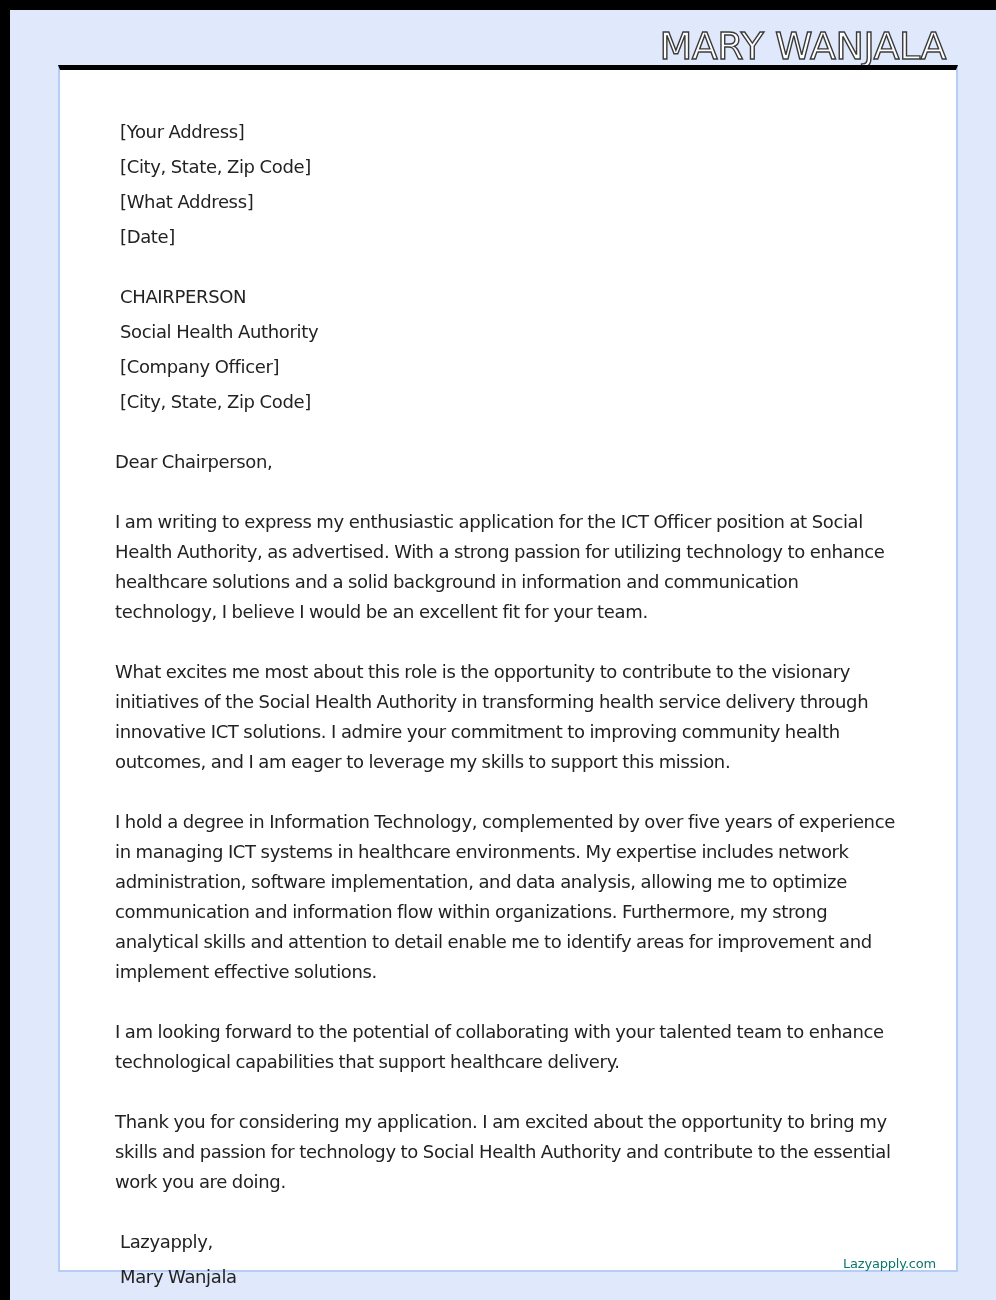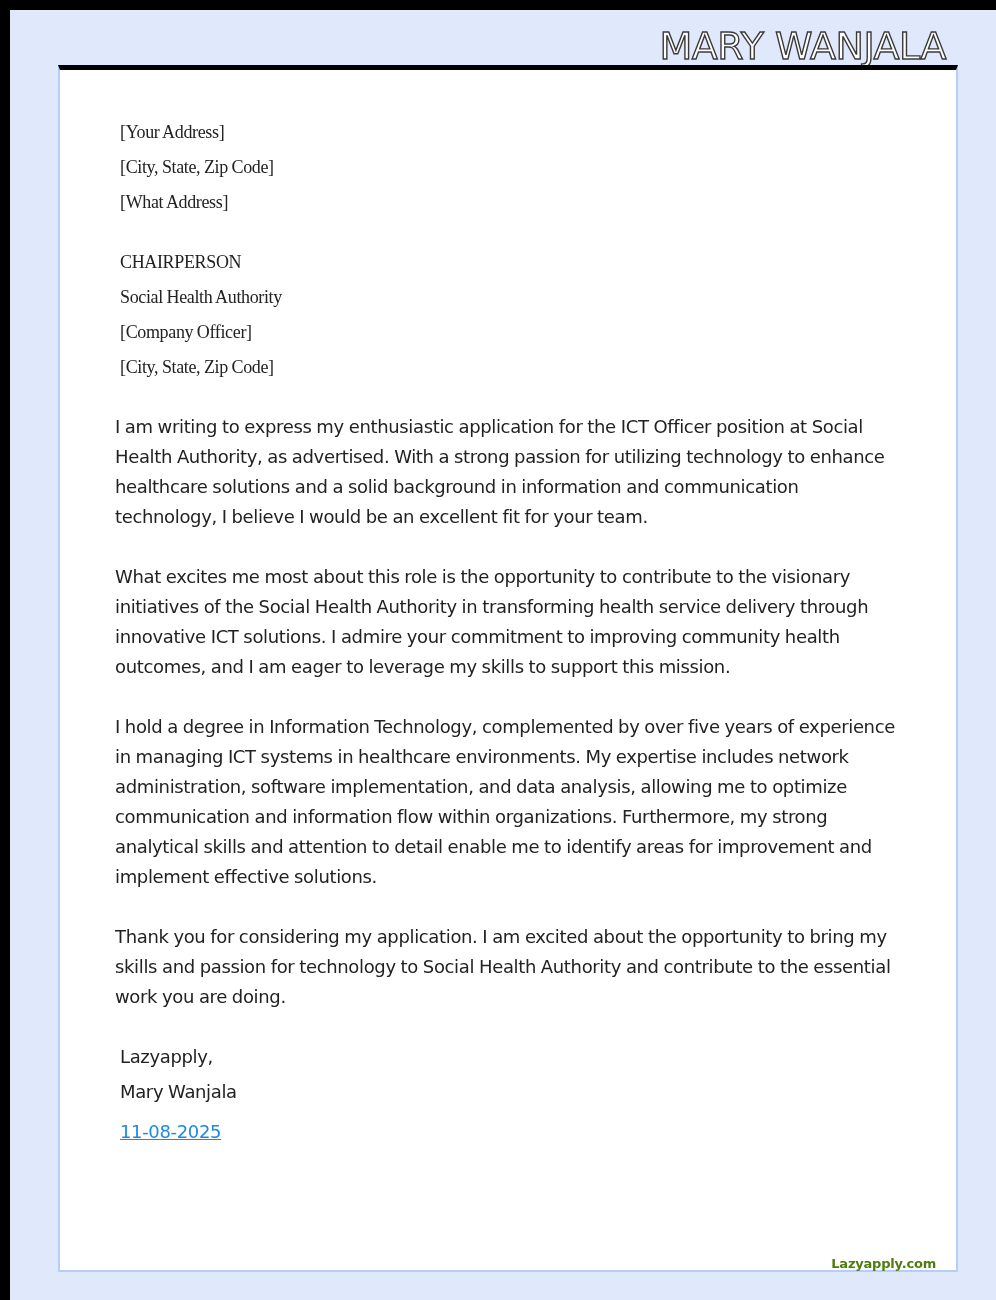--- a/index.html
+++ b/index.html
@@ -47,69 +47,71 @@
       top: 97px;
       width: 800px;
       font-family: "DejaVu Sans", sans-serif;
       font-size: 18px;
       line-height: 30px;
       color: #222222;
       letter-spacing: -0.35px;
       word-spacing: -0.5px;
     }
     .letter .line { display: block; white-space: nowrap; }
-    .letter .block { margin-bottom: 30px; font-family: Liberation Serif, serif; }
+    .letter .block { margin-bottom: 30px; }
     .letter p { margin-bottom: 30px; }
     .letter .signoff { margin-bottom: 0; }
     .date-link {
       display: block;
       margin-top: 10px;
       color: #1e88e5;
       text-decoration: underline;
       white-space: nowrap;
     }
     .watermark {
       position: absolute;
       right: 55px;
       top: 1241px;
       font-family: "DejaVu Sans", sans-serif;
       font-size: 13px;
-      color: #4d7c0f;
+      color: #0f766e;
       letter-spacing: -0.2px;
-      font-weight: bold;
     }
   </style>
 </head>
 <body>
 
 <div class="frame">
 
   <h1 class="name-heading">MARY WANJALA</h1>
 
   <div class="card"></div>
 
   <div class="letter">
 
     <div class="block">
       <span class="line">[Your Address]</span>
       <span class="line">[City, State, Zip Code]</span>
       <span class="line">[What Address]</span>
+      <span class="line">[Date]</span>
     </div>
 
     <div class="block">
       <span class="line">CHAIRPERSON</span>
       <span class="line">Social Health Authority</span>
       <span class="line">[Company Officer]</span>
       <span class="line">[City, State, Zip Code]</span>
     </div>
 
+    <p>Dear Chairperson,</p>
 
     <p>I am writing to express my enthusiastic application for the ICT Officer position at Social Health Authority, as advertised. With a strong passion for utilizing technology to enhance healthcare solutions and a solid background in information and communication technology, I believe I would be an excellent fit for your team.</p>
     <p>What excites me most about this role is the opportunity to contribute to the visionary initiatives of the Social Health Authority in transforming health service delivery through innovative ICT solutions. I admire your commitment to improving community health outcomes, and I am eager to leverage my skills to support this mission.</p>
     <p>I hold a degree in Information Technology, complemented by over five years of experience in managing ICT systems in healthcare environments. My expertise includes network administration, software implementation, and data analysis, allowing me to optimize communication and information flow within organizations. Furthermore, my strong analytical skills and attention to detail enable me to identify areas for improvement and implement effective solutions.</p>
+    <p>I am looking forward to the potential of collaborating with your talented team to enhance technological capabilities that support healthcare delivery.</p>
     <p>Thank you for considering my application. I am excited about the opportunity to bring my skills and passion for technology to Social Health Authority and contribute to the essential work you are doing.</p>
 
     <div class="signoff">
       <span class="line">Lazyapply,</span>
       <span class="line">Mary Wanjala</span>
       <a class="date-link">11-08-2025</a>
     </div>
   </div>
 
   <div class="watermark">Lazyapply.com</div>

